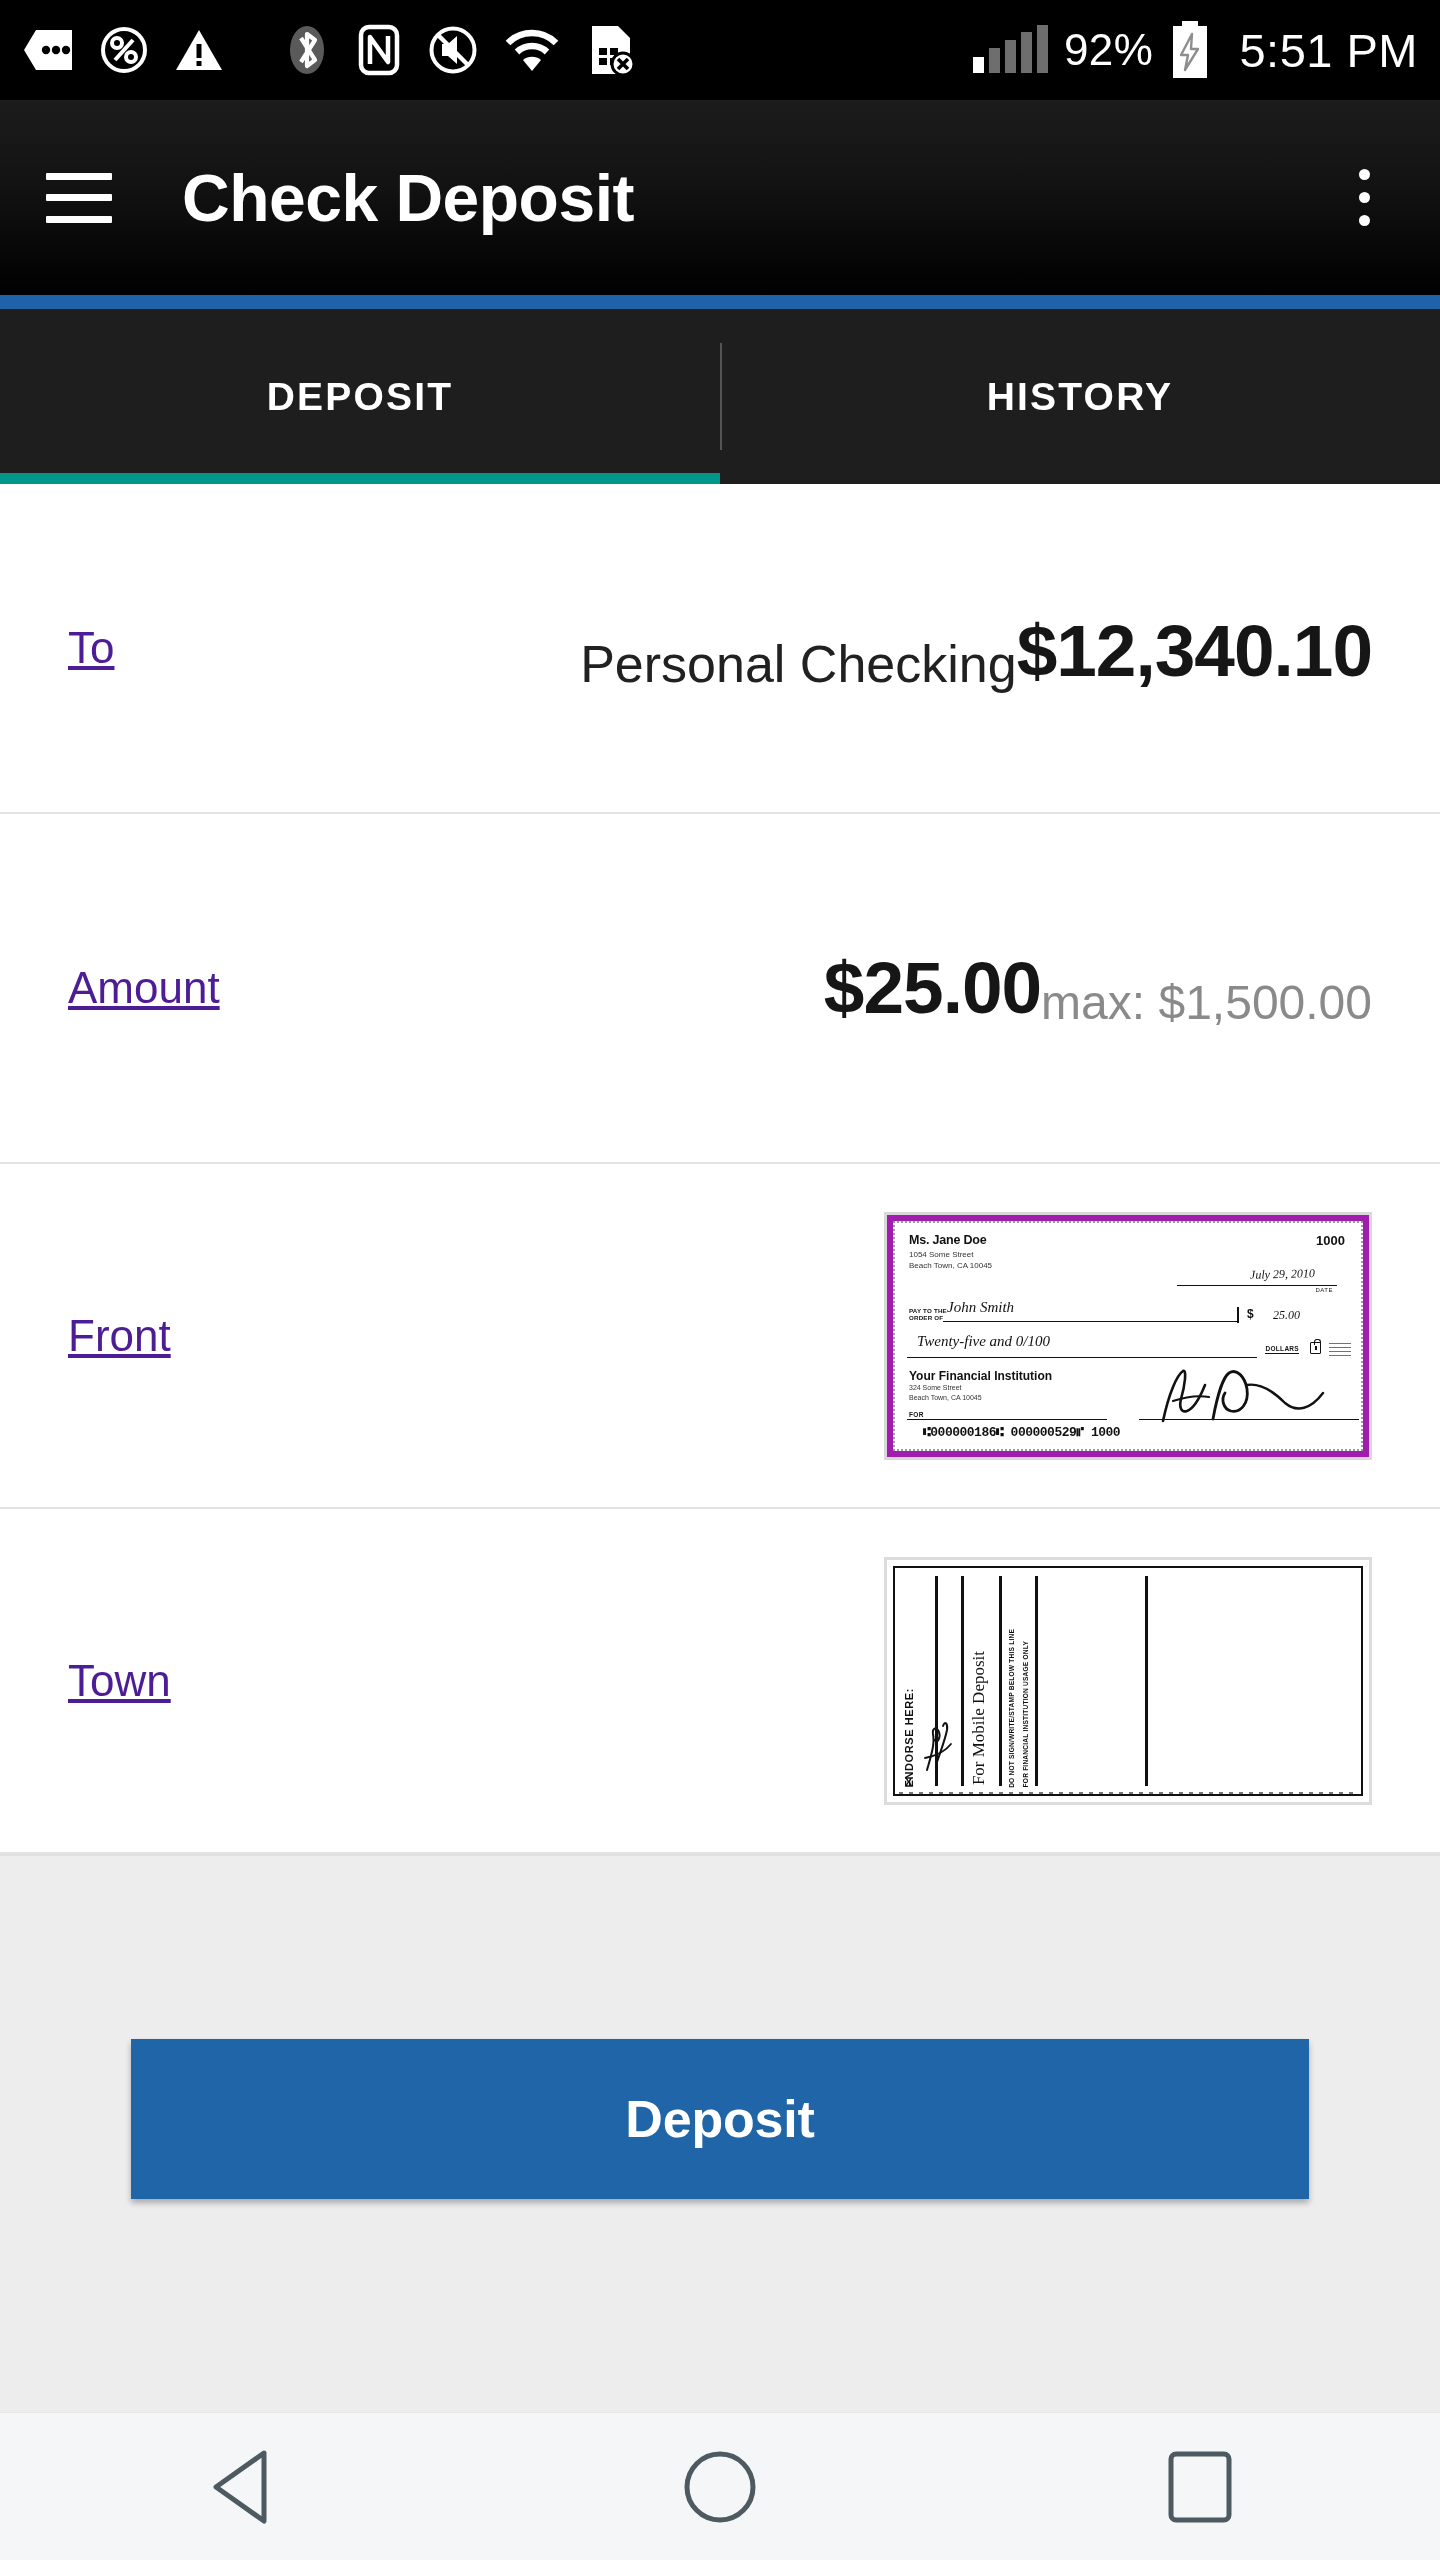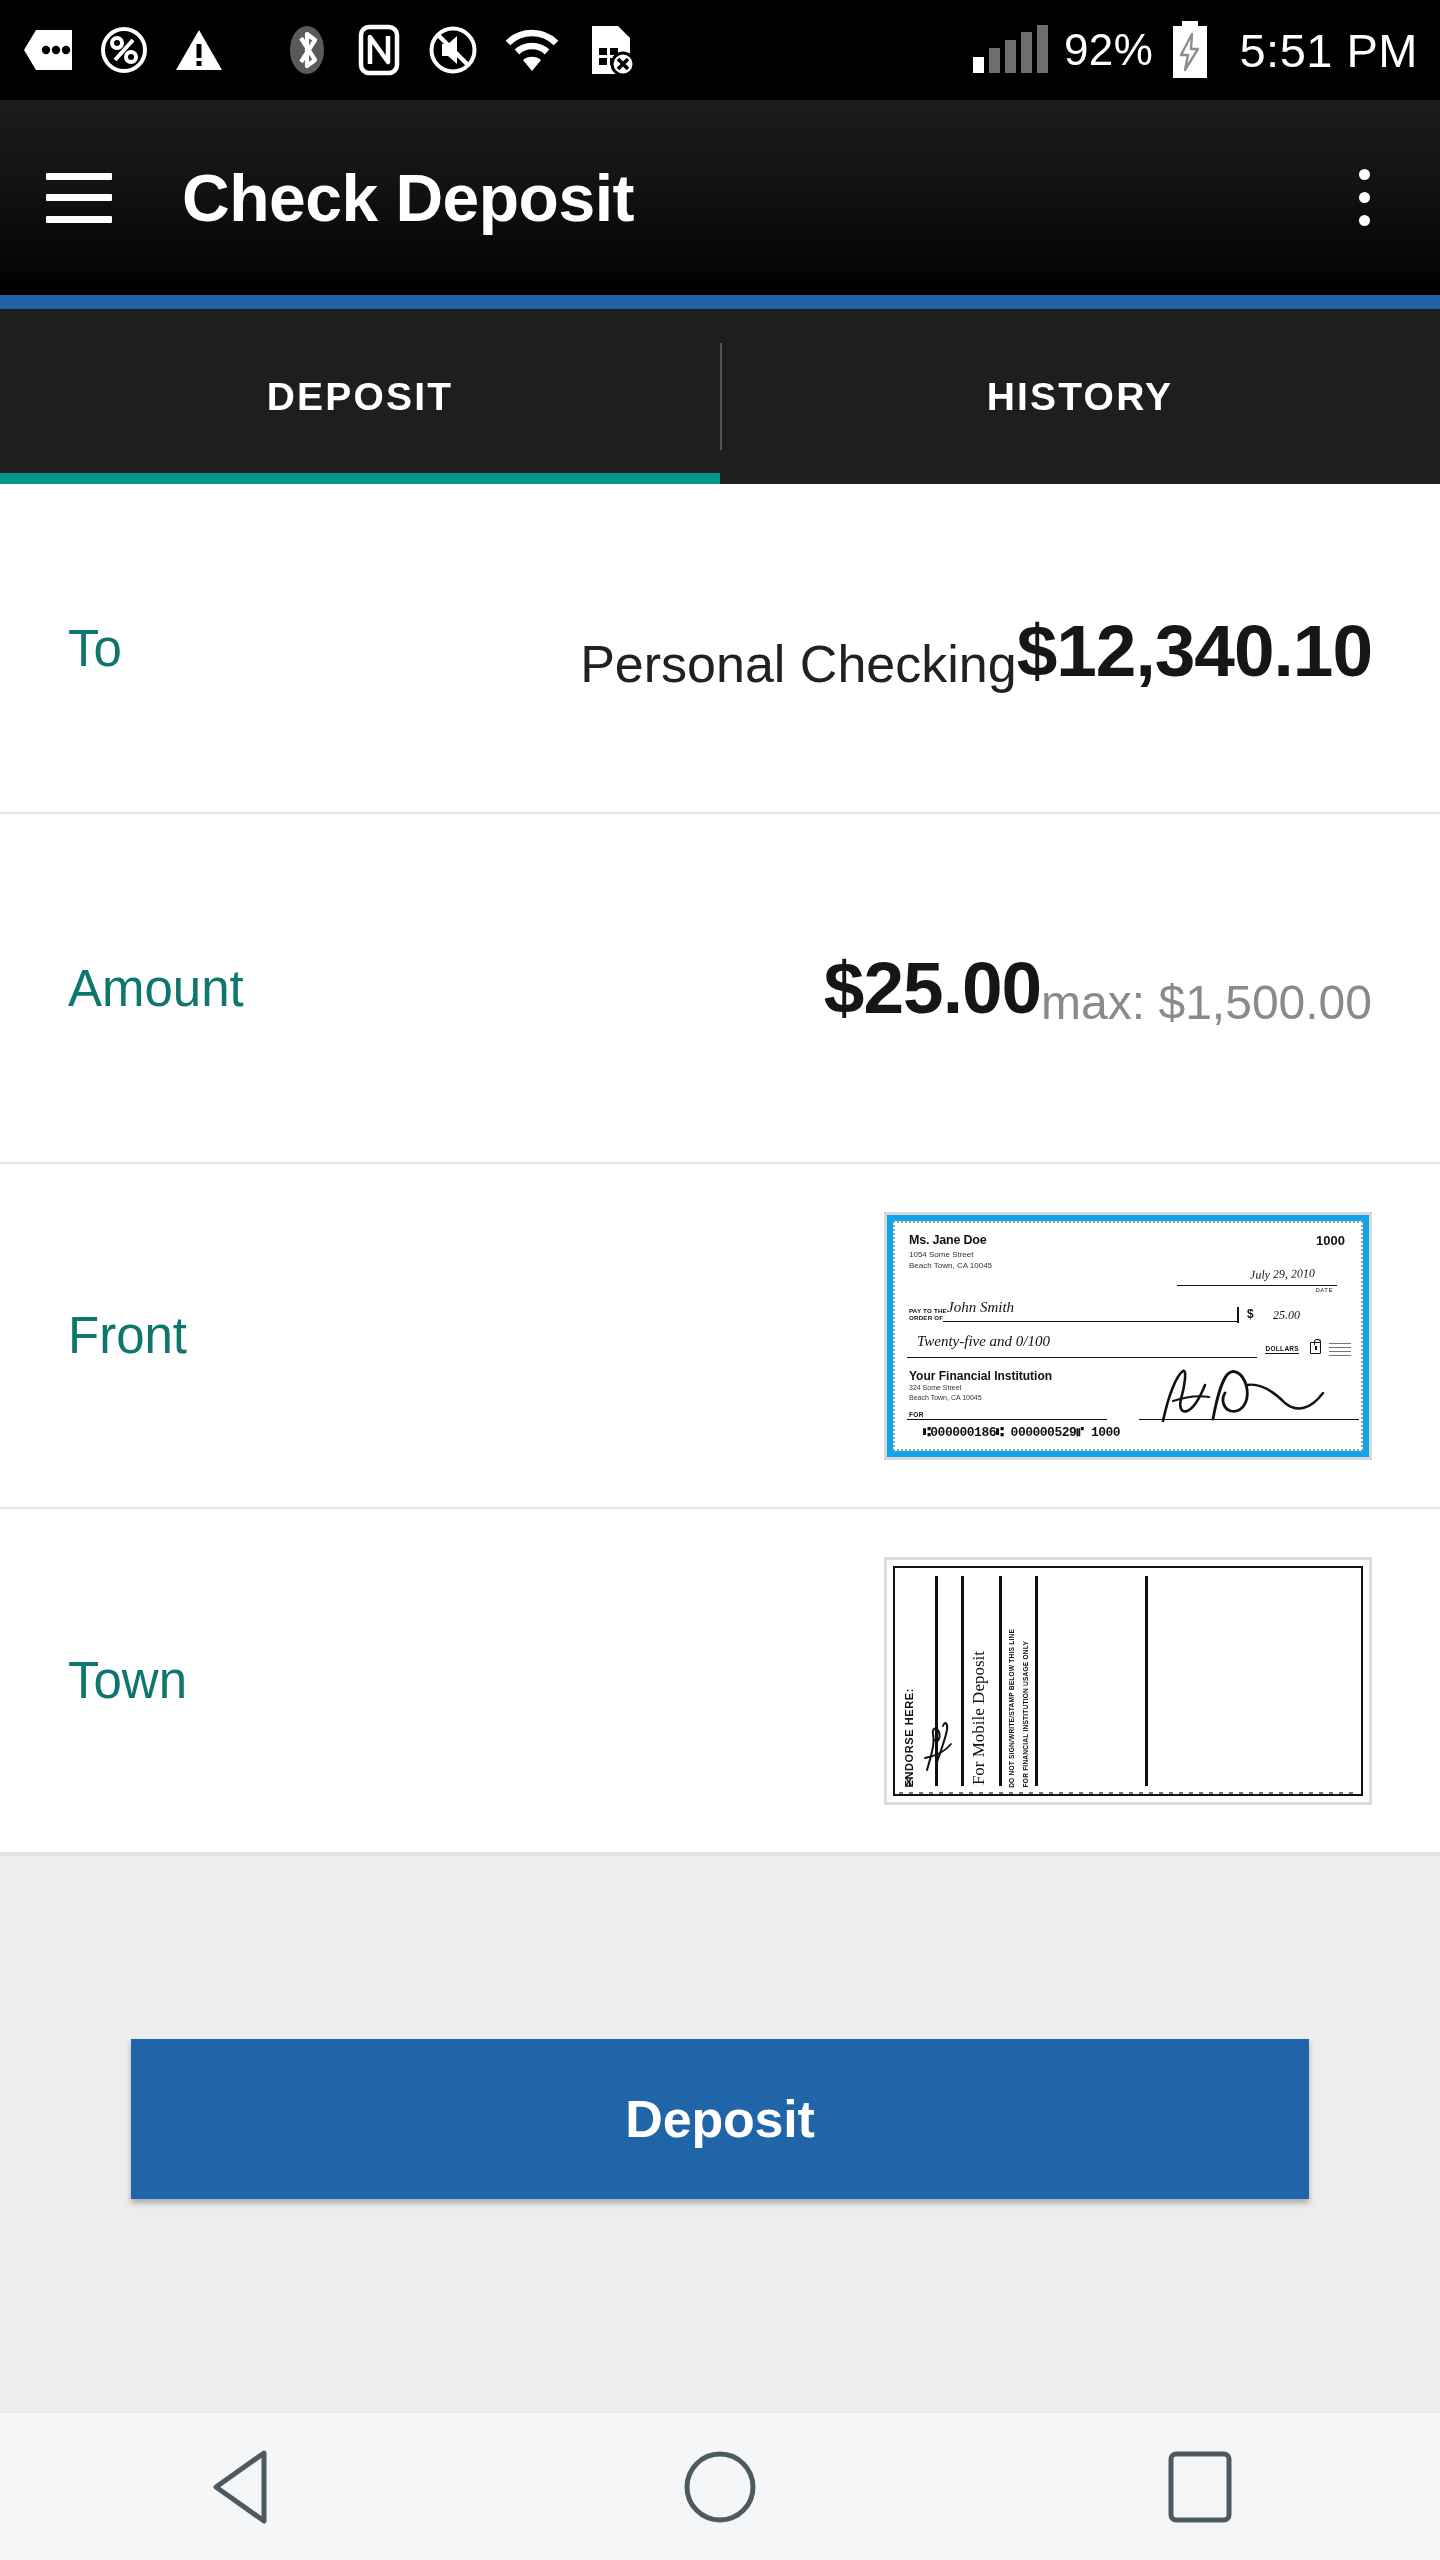--- a/index.html
+++ b/index.html
@@ -52,37 +52,37 @@
   .tab {
     flex:1; display:flex; align-items:center; justify-content:center; position:relative; cursor:pointer;
   }
   .tab-label { color:#ffffff; font-size:39px; font-weight:700; letter-spacing:2.2px; }
   .tab-divider { position:absolute; left:50%; top:34px; bottom:34px; width:2px; background:#555; }
   .tab-indicator { position:absolute; left:0; bottom:0; width:50%; height:11px; background:#009688; }
 
   
   .content { background:#ffffff; flex:0 0 auto; }
   .row { display:flex; align-items:center; padding:0 68px; border-bottom:2px solid #e3e3e3; position:relative; }
-  .row-label { color:#0f766e; font-size:51px; font-weight:400; flex:0 0 auto; letter-spacing:0px; }
+  .row-label { color:#4c1d95; font-size:44px; font-weight:400; flex:0 0 auto; letter-spacing:0px;text-decoration:underline; }
   .row-right { margin-left:auto; text-align:right; display:flex; flex-direction:row; align-items:flex-end; }
 
   #row-to { height:330px; }
   .acct-name { color:#212121; font-size:52px; font-weight:400; line-height:1.15; }
   .acct-balance { color:#161616; font-size:73px; font-weight:700; line-height:1.2; margin-top:6px; letter-spacing:-1px; }
 
   #row-amount { height:350px; }
   .amt-value { color:#161616; font-size:73px; font-weight:700; letter-spacing:-1px; line-height:1.15; }
   .amt-max { color:#8a8a8a; font-size:48px; font-weight:400; margin-top:12px; }
 
   #row-front, #row-back { height:345px; }
   .thumb-wrap { margin-left:auto; }
 
   
   .check-front {
-    width:488px; height:248px; background:#0ea5e9; border:3px solid #d8d8d8;
+    width:488px; height:248px; background:#a21caf; border:3px solid #d8d8d8;
     padding:6px; position:relative;
   }
   .cf-inner { width:100%; height:100%; border:2px dotted #9a9a9a; position:relative; background:#fff; overflow:hidden; }
   .cf-name { position:absolute; left:14px; top:10px; font-size:12.5px; font-weight:700; color:#111; letter-spacing:-0.2px; }
   .cf-addr1 { position:absolute; left:14px; top:27px; font-size:8px; color:#333; }
   .cf-addr2 { position:absolute; left:14px; top:38px; font-size:8px; color:#333; }
   .cf-num { position:absolute; right:16px; top:10px; font-size:13px; font-weight:700; color:#111; }
   .cf-dateline { position:absolute; right:24px; top:62px; width:160px; border-bottom:1.6px solid #111; }
   .cf-date { position:absolute; right:46px; top:44px; font-size:12px; font-style:italic;
              font-family:"Liberation Serif", serif; color:#111; transform:rotate(-1.5deg); }

